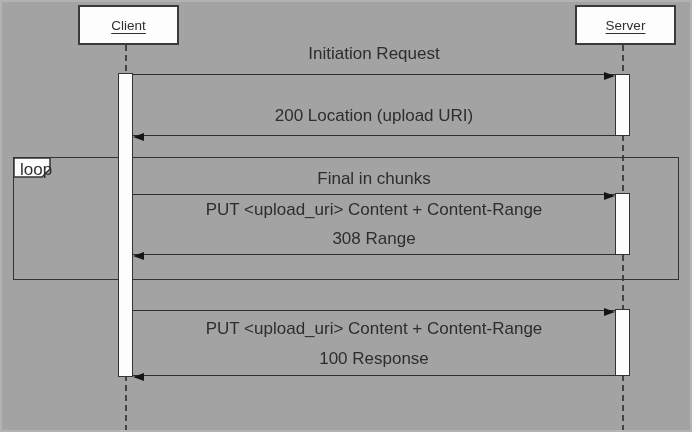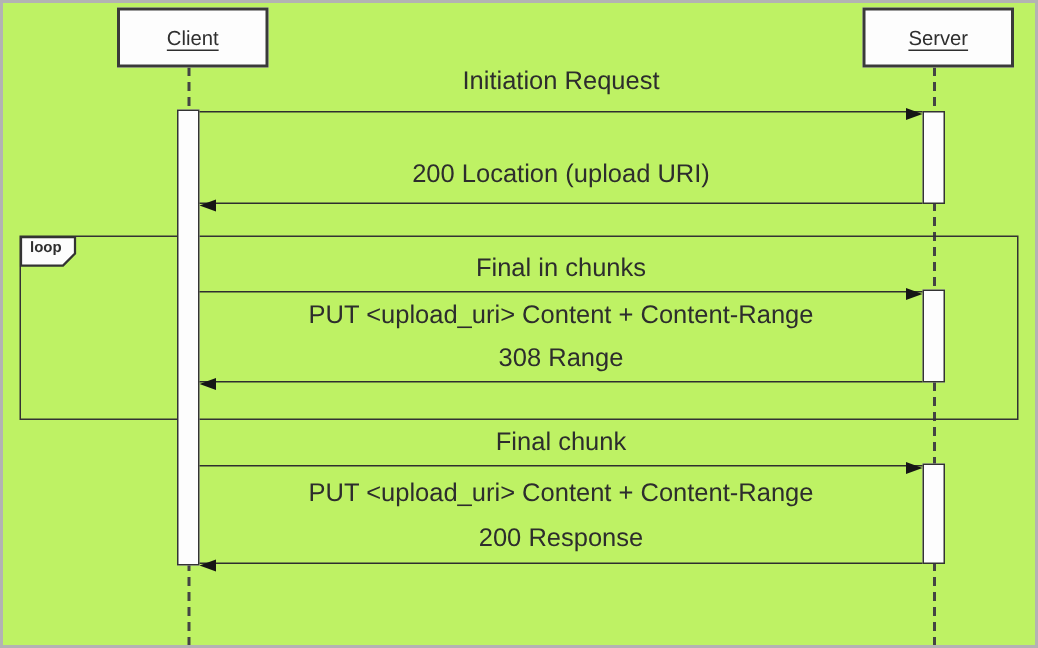--- a/index.html
+++ b/index.html
@@ -1,21 +1,21 @@
 <!DOCTYPE html>
 <html><head>
 <meta charset="utf-8">
 <style>
   html,body{margin:0;padding:0;background:#fff;}
   .canvas{
     position:relative;
     width:692px;height:432px;
     box-sizing:border-box;
     border:2px solid #b3b3b3;
-    background:#bef264;
+    background:#a3a3a3;
     font-family:"Liberation Sans", sans-serif;
     color:#2f2f2f;
     overflow:hidden;
   }
   
   .actor{
     position:absolute;
     width:101px;height:40px;
     box-sizing:border-box;
     border:2px solid #3a3a3a;
@@ -45,21 +45,21 @@
     position:absolute;
     left:11px;top:155px;
     width:666px;height:123px;
     box-sizing:border-box;
     border:1.5px solid #333;
     z-index:1;
   }
   .loop-pentagon{position:absolute;left:-1.5px;top:-1.5px;}
   .loop-text{
     position:absolute;left:6px;top:2px;
-    font-size:10px;color:#2f2f2f;font-weight:bold;
+    font-size:17px;color:#2f2f2f;
   }
   
   .activation{
     position:absolute;
     width:15px;
     box-sizing:border-box;
     border:1.5px solid #333;
     background:#fdfdfd;
     z-index:3;
   }
@@ -129,26 +129,25 @@
   <div class="msg-title" id="t1">Final in chunks</div>
   <div class="msg-line" id="req1">
     <i class="ah ah-r"></i>
   </div>
   <div class="msg-text" id="reqt1">PUT &lt;upload_uri&gt; Content + Content-Range</div>
   <div class="msg-text" id="respt1">308 Range</div>
   <div class="msg-line" id="resp1">
     <i class="ah ah-l"></i>
   </div>
 
-  <div class="msg-title" id="t2">Final chunk</div>
   <div class="msg-line" id="req2">
     <i class="ah ah-r"></i>
   </div>
   <div class="msg-text" id="reqt2">PUT &lt;upload_uri&gt; Content + Content-Range</div>
-  <div class="msg-text" id="respt2">200 Response</div>
+  <div class="msg-text" id="respt2">100 Response</div>
   <div class="msg-line" id="resp2">
     <i class="ah ah-l"></i>
   </div>
 
   <div class="activation" id="act-client"></div>
   <div class="activation" id="act-server-1"></div>
   <div class="activation" id="act-server-2"></div>
   <div class="activation" id="act-server-3"></div>
 
 </div>

